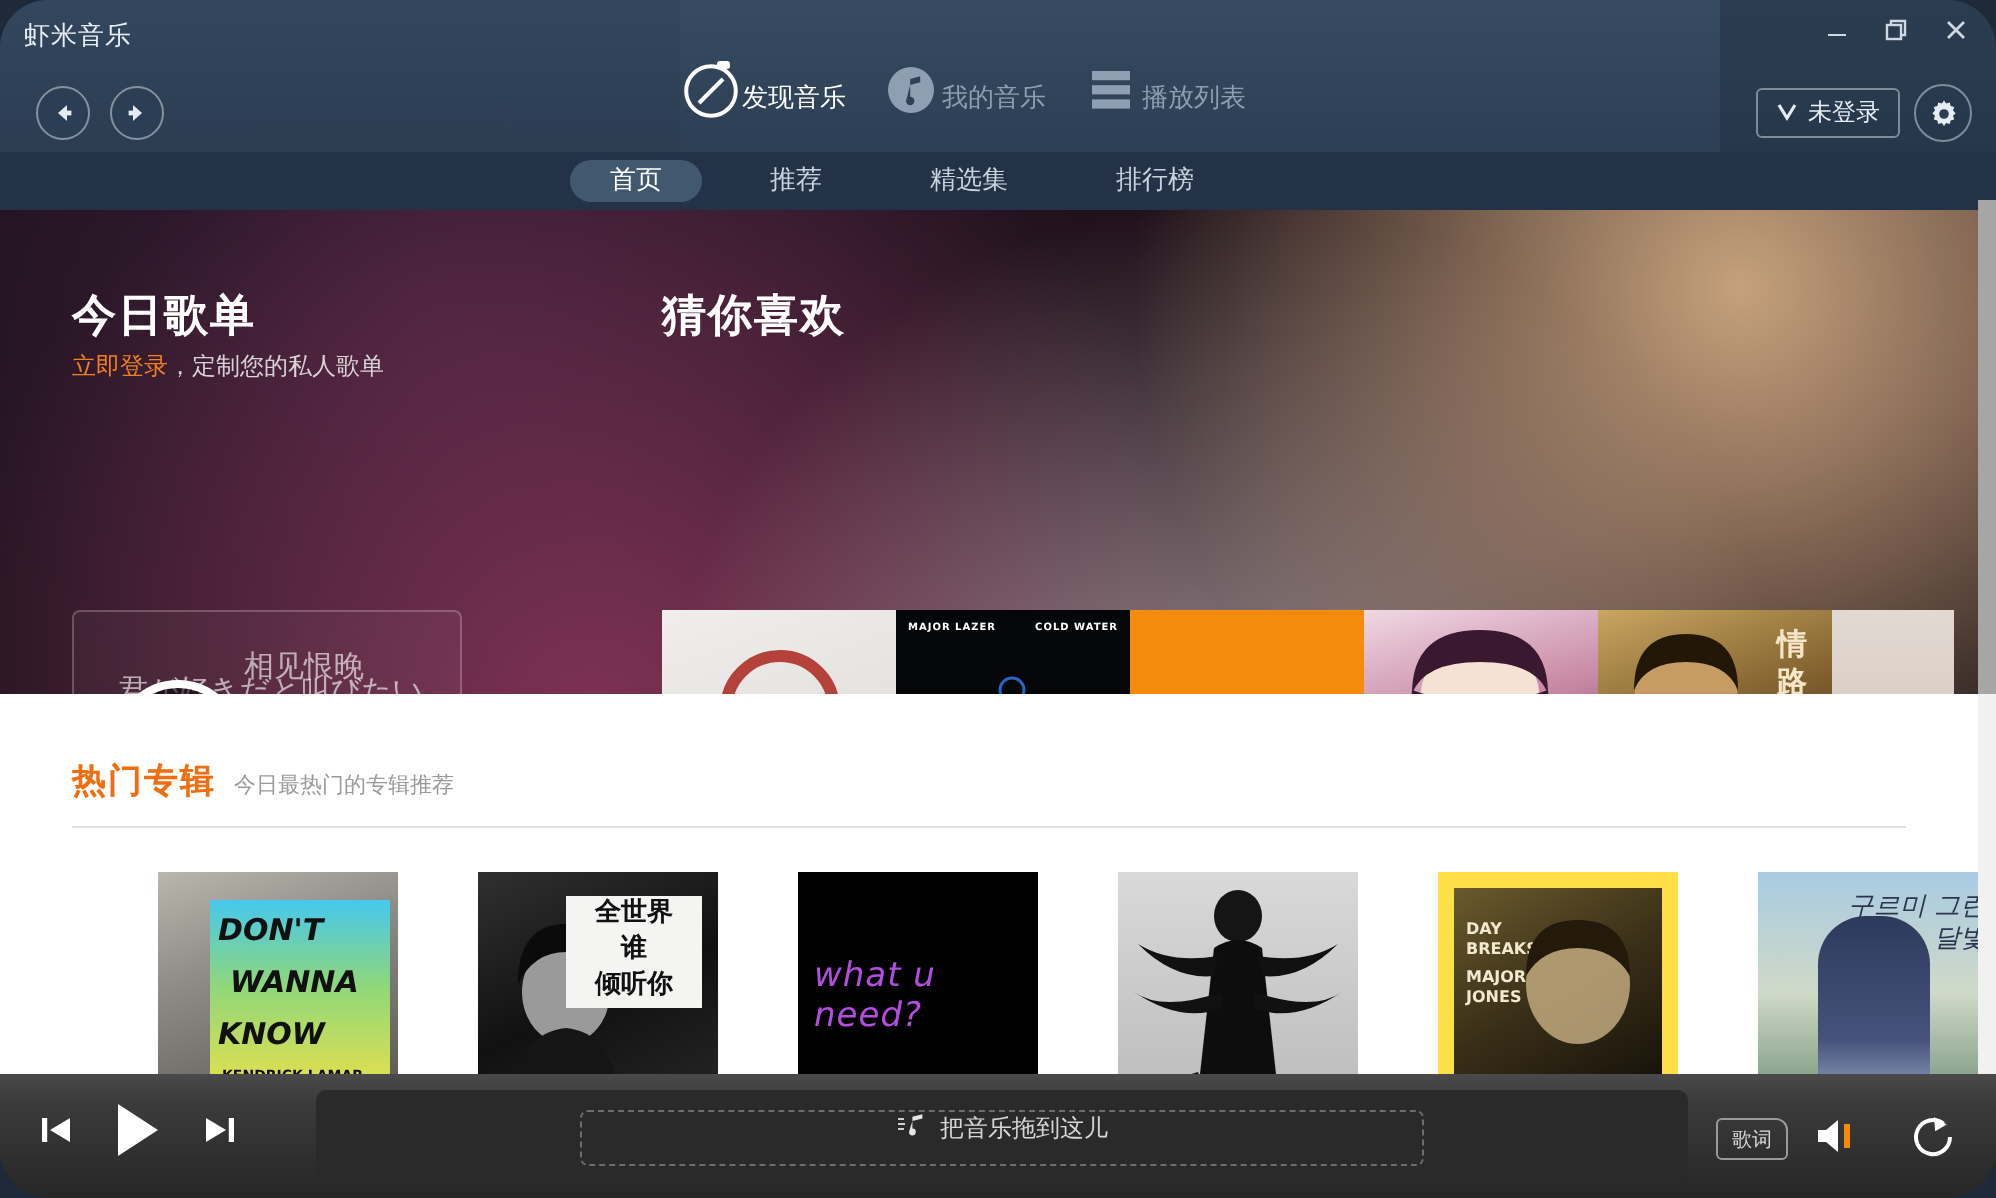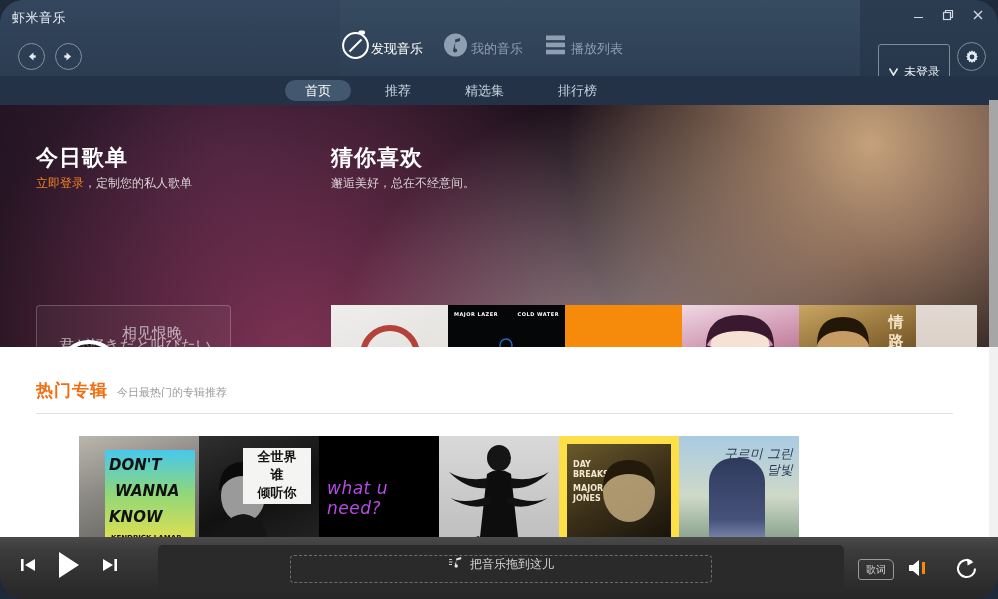--- a/index.html
+++ b/index.html
@@ -66,21 +66,21 @@
   .navitem .lbl{font-size:13px;margin-top:6px;color:#8e9fb2;}
   .navitem.active .lbl{color:#ffffff;}
   .nav-caret{
     position:absolute;bottom:-9px;left:50%;margin-left:-7px;
     width:0;height:0;border-left:7px solid transparent;border-right:7px solid transparent;
     border-bottom:7px solid #2c3c51;
   }
 
   
   .login-btn{
-    position:absolute;right:48px;top:44px;height:23px;padding:16px 9px;
+    position:absolute;right:48px;top:44px;height:23px;padding:0 9px;
     border:1px solid #7f8b99;border-radius:3px;display:flex;align-items:center;gap:5px;
     color:#e6ecf3;font-size:12px;
   }
   .gear-btn{position:absolute;right:12px;top:42px;width:27px;height:27px;
     border:1px solid #7f8b99;border-radius:50%;display:flex;align-items:center;justify-content:center;}
 
   
   .subtabs{
     position:absolute;left:0;top:76px;width:998px;height:29px;
     background:#233246;display:flex;align-items:center;
@@ -139,21 +139,21 @@
 
   
   .albums{
     position:absolute;left:0;top:347px;width:989px;height:190px;background:#ffffff;
   }
   .sec-head{position:absolute;left:36px;top:32px;display:flex;align-items:flex-end;gap:9px;}
   .sec-title{font-size:17px;color:#f06e10;font-weight:bold;letter-spacing:1px;}
   .sec-sub{font-size:11px;color:#9a9a9a;padding-bottom:2px;}
   .sec-rule{position:absolute;left:36px;top:66px;width:917px;height:1px;background:#e2e2e2;}
 
-  .album-grid{position:absolute;left:35px;top:89px;display:flex;padding-left:44px;}
+  .album-grid{position:absolute;left:35px;top:89px;display:flex;gap:40px;padding-left:44px;}
   .album{width:120px;}
   .album-art{width:120px;height:110px;position:relative;overflow:hidden;}
 
   .a1{background:linear-gradient(160deg,#b9b6ad 0%,#8d8b85 40%,#595853 100%);}
   .a1 .inner{position:absolute;left:26px;top:14px;width:90px;height:96px;
     background:linear-gradient(180deg,#46c8ee 0%,#8fd77a 45%,#e9e14a 100%);}
   .a1 .t{position:absolute;left:4px;color:#111;font-weight:bold;font-style:italic;font-size:15px;}
   .a2{background:linear-gradient(155deg,#303030 0%,#111 55%,#242424 100%);}
   .a2 .wbox{position:absolute;left:44px;top:12px;width:68px;height:56px;background:#f4f4f2;}
   .a2 .wbox span{display:block;color:#111;font-size:13px;line-height:18px;text-align:center;font-weight:bold;}
@@ -315,21 +315,20 @@
 
       <div class="song-ghost" style="left:22px;top:30px;font-size:15px;">君が好きだと叫びたい</div>
       <div class="song-ghost" style="left:85px;top:18px;font-size:15px;">相见恨晚</div>
 
     </div>
     <div class="play-circle">
       
     </div>
 
     <div class="hero-title" style="left:331px;top:38px;">猜你喜欢</div>
-    <div class="hero-sub" style="left:331px;top:70px;">邂逅美好，总在不经意间。</div>
 
     <div class="cards-row">
 
       <div class="cover cov-headphone">
         <svg class="hp" viewBox="0 0 74 66">
           <path d="M10 44 V32 a27 27 0 0 1 54 0 V44" fill="none" stroke="#b4423a" stroke-width="6"></path>
           <rect x="4" y="38" width="16" height="22" rx="7" fill="#a93a33"></rect>
           <rect x="40" y="44" width="16" height="22" rx="7" fill="#a93a33"></rect>
           <path d="M48 64 q14 6 4 2" fill="none" stroke="#b4423a" stroke-width="2"></path>
         </svg>

